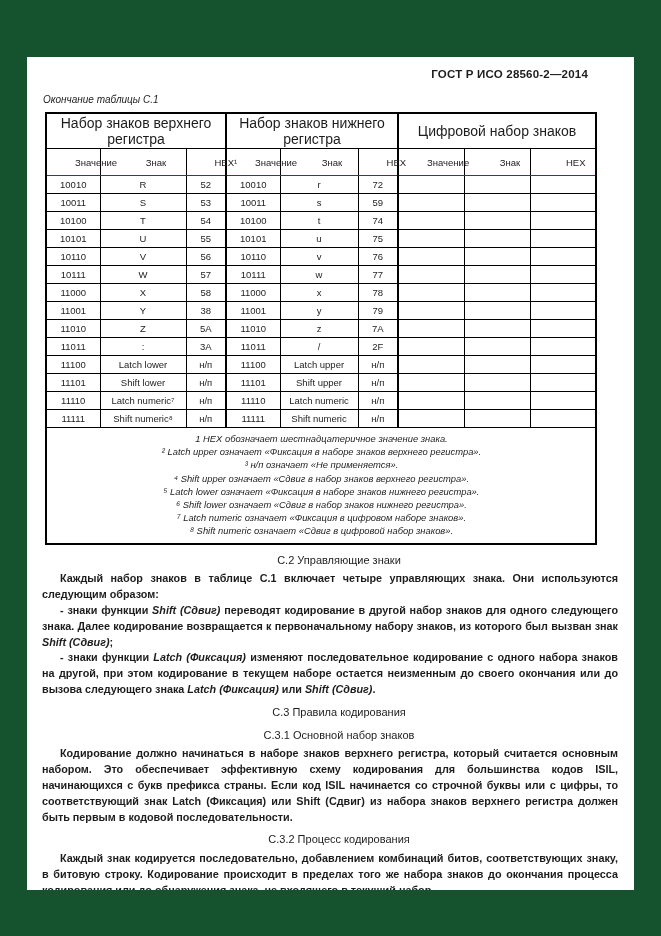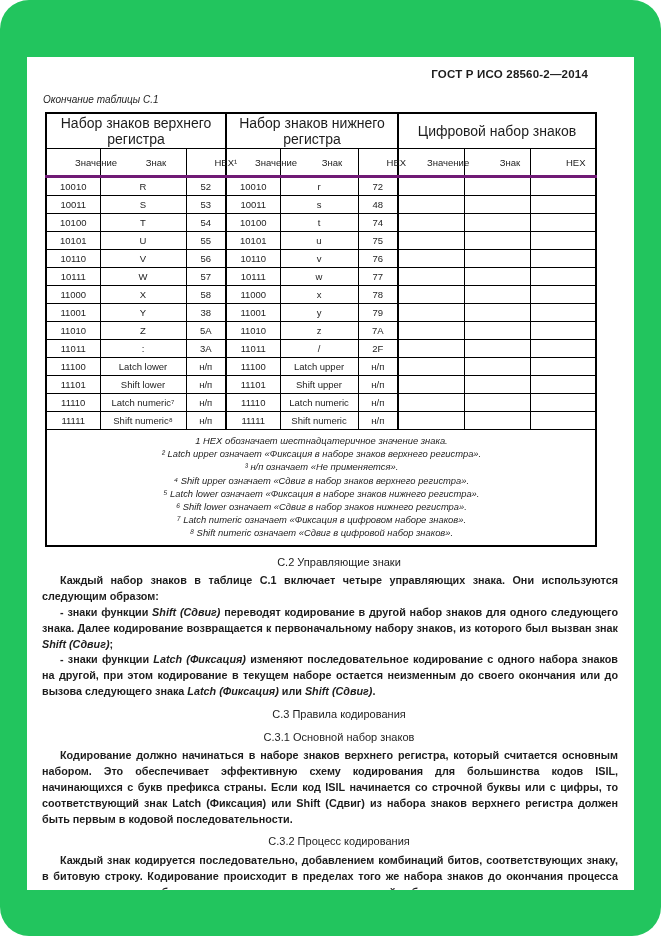--- a/index.html
+++ b/index.html
@@ -1,28 +1,28 @@
 <!DOCTYPE html>
 <html><head>
 <meta charset="utf-8">
 <style>
   html,body{margin:0;padding:0;}
-  .screen{position:relative;width:661px;height:936px;background:#22c55e;overflow:hidden;
-          font-family:"Liberation Sans","DejaVu Sans",sans-serif;border-radius:29px;}
+  .screen{position:relative;width:661px;height:936px;background:#14532d;overflow:hidden;
+          font-family:"Liberation Sans","DejaVu Sans",sans-serif;}
   .page{position:absolute;left:27px;top:57px;width:607px;height:833px;background:#ffffff;
         box-sizing:border-box;padding:10px 16px 0 15px;overflow:hidden;color:#1d1d1d;}
   .doc-header{text-align:right;font-weight:bold;font-size:11.5px;letter-spacing:.2px;
               padding-right:30px;line-height:14px;}
   .caption{font-style:italic;font-size:10px;margin:13px 0 7px 1px;}
   table.char-table{border-collapse:collapse;width:550px;margin-left:3px;border:2px solid #000;
                    table-layout:fixed;}
   .char-table th,.char-table td{border:1px solid #000;font-size:9.5px;font-weight:normal;
                    text-align:center;vertical-align:middle;padding:1px 2px;color:#1d1d1d;}
   .group-row th{height:26px;font-size:14px;}
-  .colhead-row th{height:24px;border-bottom:3px solid #701a75;padding-left:28px;}
+  .colhead-row th{height:24px;border-bottom:1px solid #701a75;padding-left:28px;}
   tbody td{height:15px;line-height:11px;}
   .bl{border-left:2px solid #000 !important;}
   .fn-cell{text-align:left;padding:4px 6px 5px 7px !important;}
   .fn-line{font-style:italic;font-size:9.4px;line-height:13.2px;white-space:nowrap;}
   .sections{margin-top:8px;font-size:10.8px;line-height:15.8px;text-align:justify;}
   .sec-heading{font-size:11px;font-weight:normal;margin:7px 0 3px 0;padding-left:18px;
                text-align:center;}
   .sections p{margin:0;text-indent:18px;font-weight:bold;}
   .it{font-style:italic;}
 </style>
@@ -77,21 +77,21 @@
             <td class="bl">&nbsp;</td>
             <td>&nbsp;</td>
             <td>&nbsp;</td>
           </tr>
           <tr>
             <td>10011</td>
             <td>S</td>
             <td>53</td>
             <td class="bl">10011</td>
             <td>s</td>
-            <td>48</td>
+            <td>59</td>
             <td class="bl">&nbsp;</td>
             <td>&nbsp;</td>
             <td>&nbsp;</td>
           </tr>
           <tr>
             <td>10100</td>
             <td>T</td>
             <td>54</td>
             <td class="bl">10100</td>
             <td>t</td>

